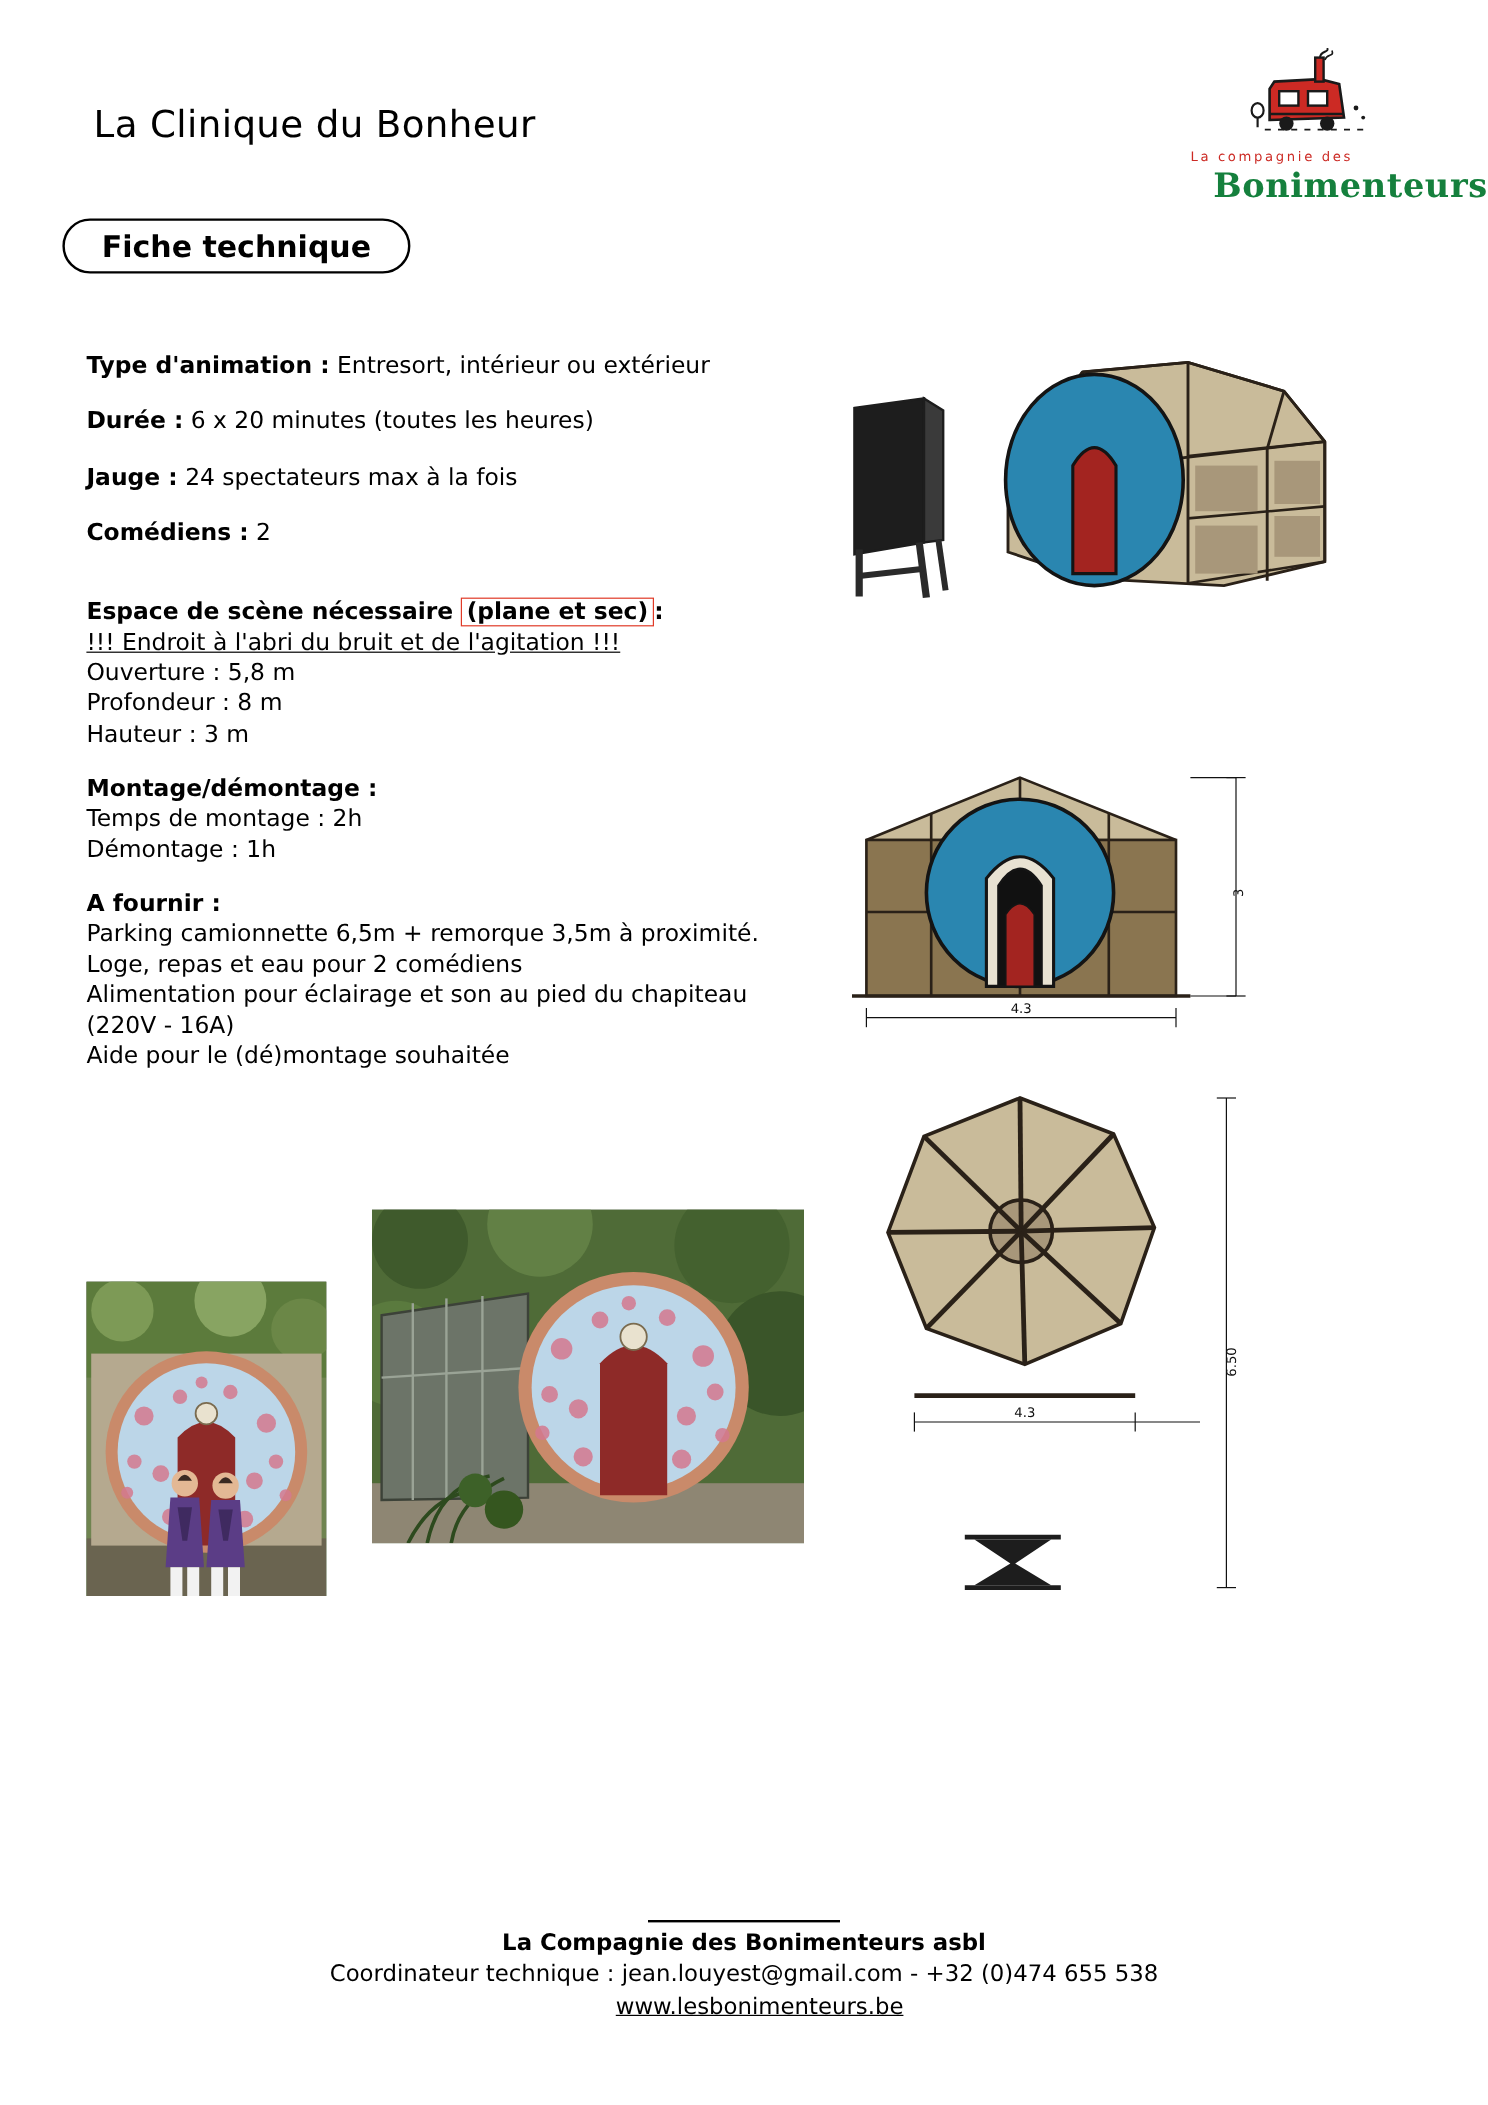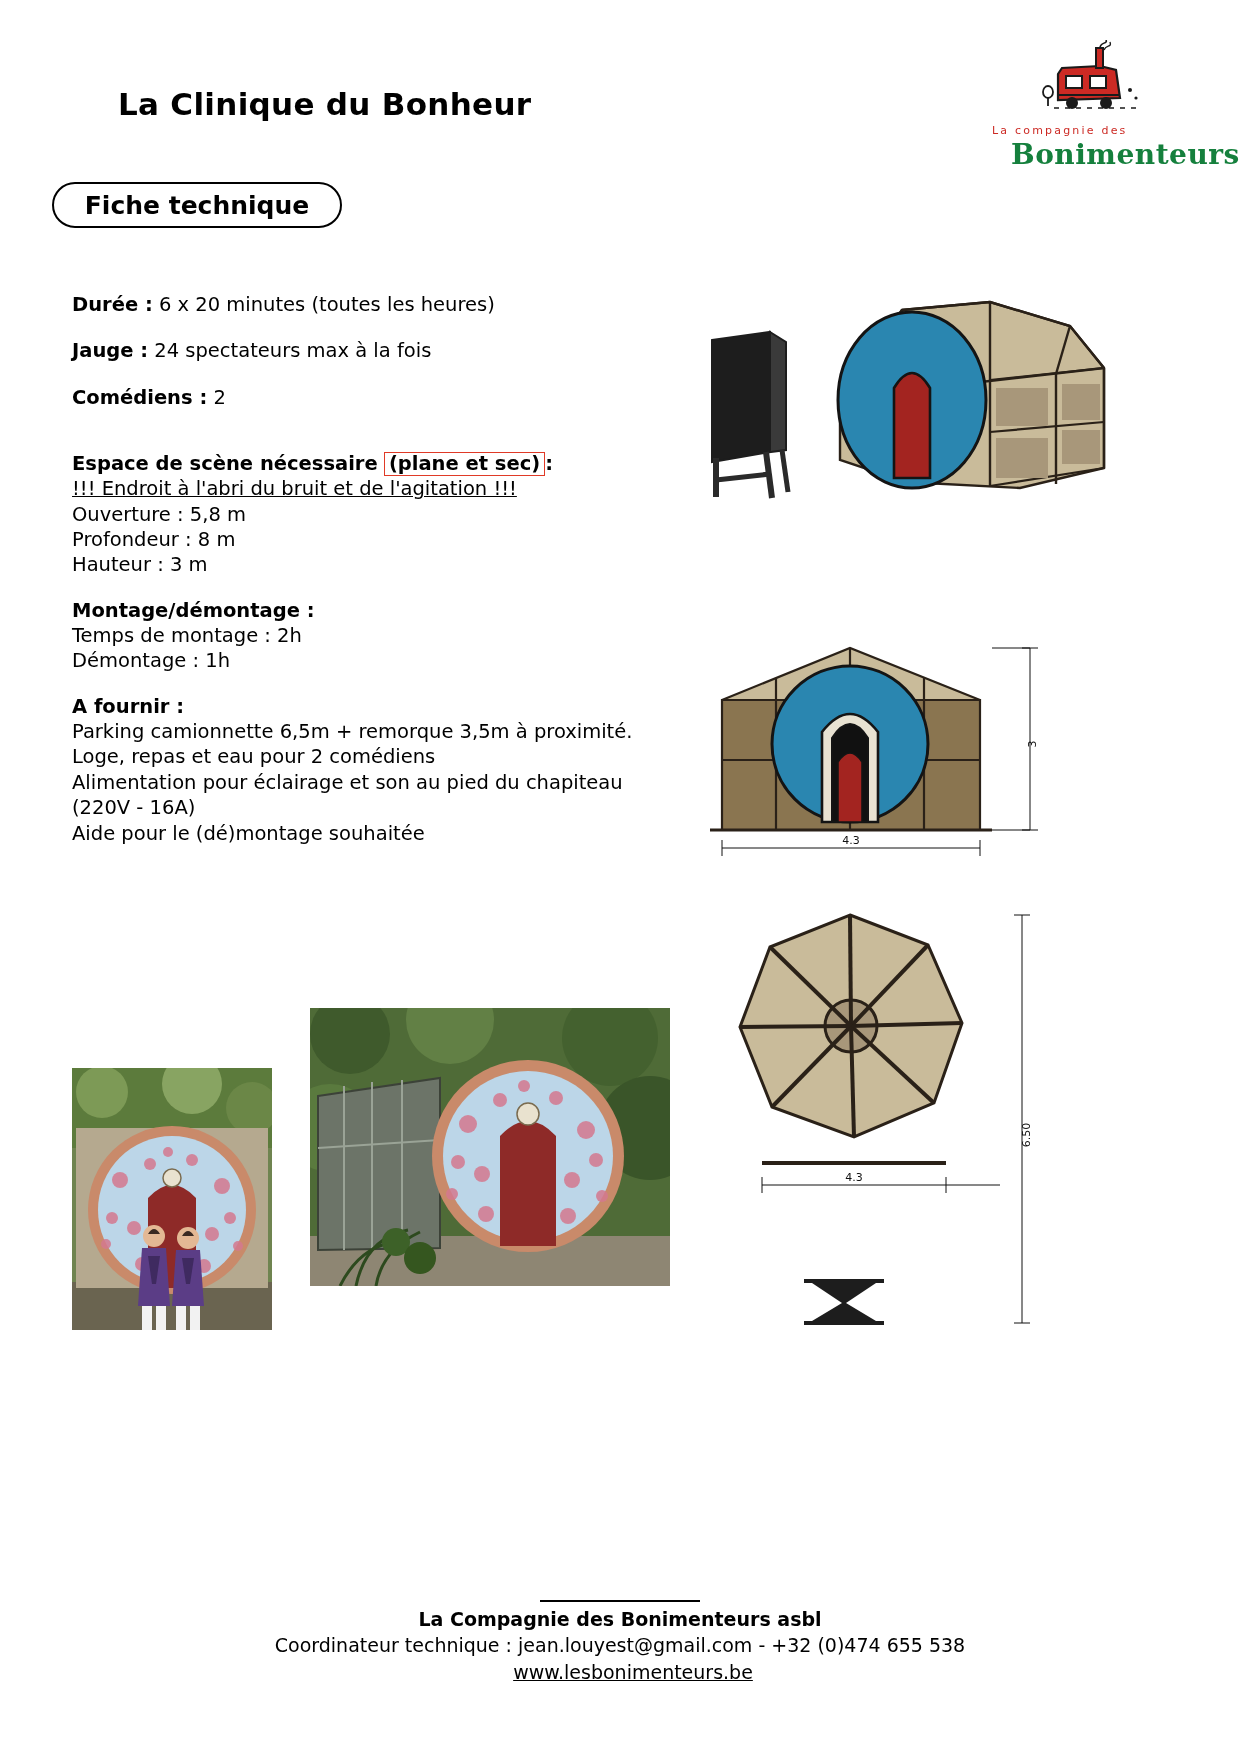--- a/index.html
+++ b/index.html
@@ -21,24 +21,23 @@
     width: 1240px;
     height: 1754px;
   }
 
   
   .doc-title {
     position: absolute;
     left: 78px;
     top: 86px;
     font-size: 31px;
-    font-weight: bold;
+    font-weight: normal;
     letter-spacing: 0.3px;
     color: #000;
-    margin-left: 40px;
   }
 
   .logo-block {
     position: absolute;
     right: 58px;
     top: 40px;
     width: 200px;
     height: 140px;
   }
   .logo-caravan {
@@ -215,20 +214,24 @@
     <div class="logo-small-text">La compagnie des</div>
     <div class="logo-main-text">Bonimenteurs</div>
   </div>
 
   <div class="pill">
     <span>Fiche technique</span>
   </div>
 
   <div class="body-text">
 
+    <div class="para">
+      <span class="lbl">Type d'animation :</span>
+      <span>Entresort, intérieur ou extérieur</span>
+    </div>
 
     <div class="para">
       <span class="lbl">Durée :</span>
       <span>6 x 20 minutes (toutes les heures)</span>
     </div>
 
     <div class="para">
       <span class="lbl">Jauge :</span>
       <span>24 spectateurs max à la fois</span>
     </div>

